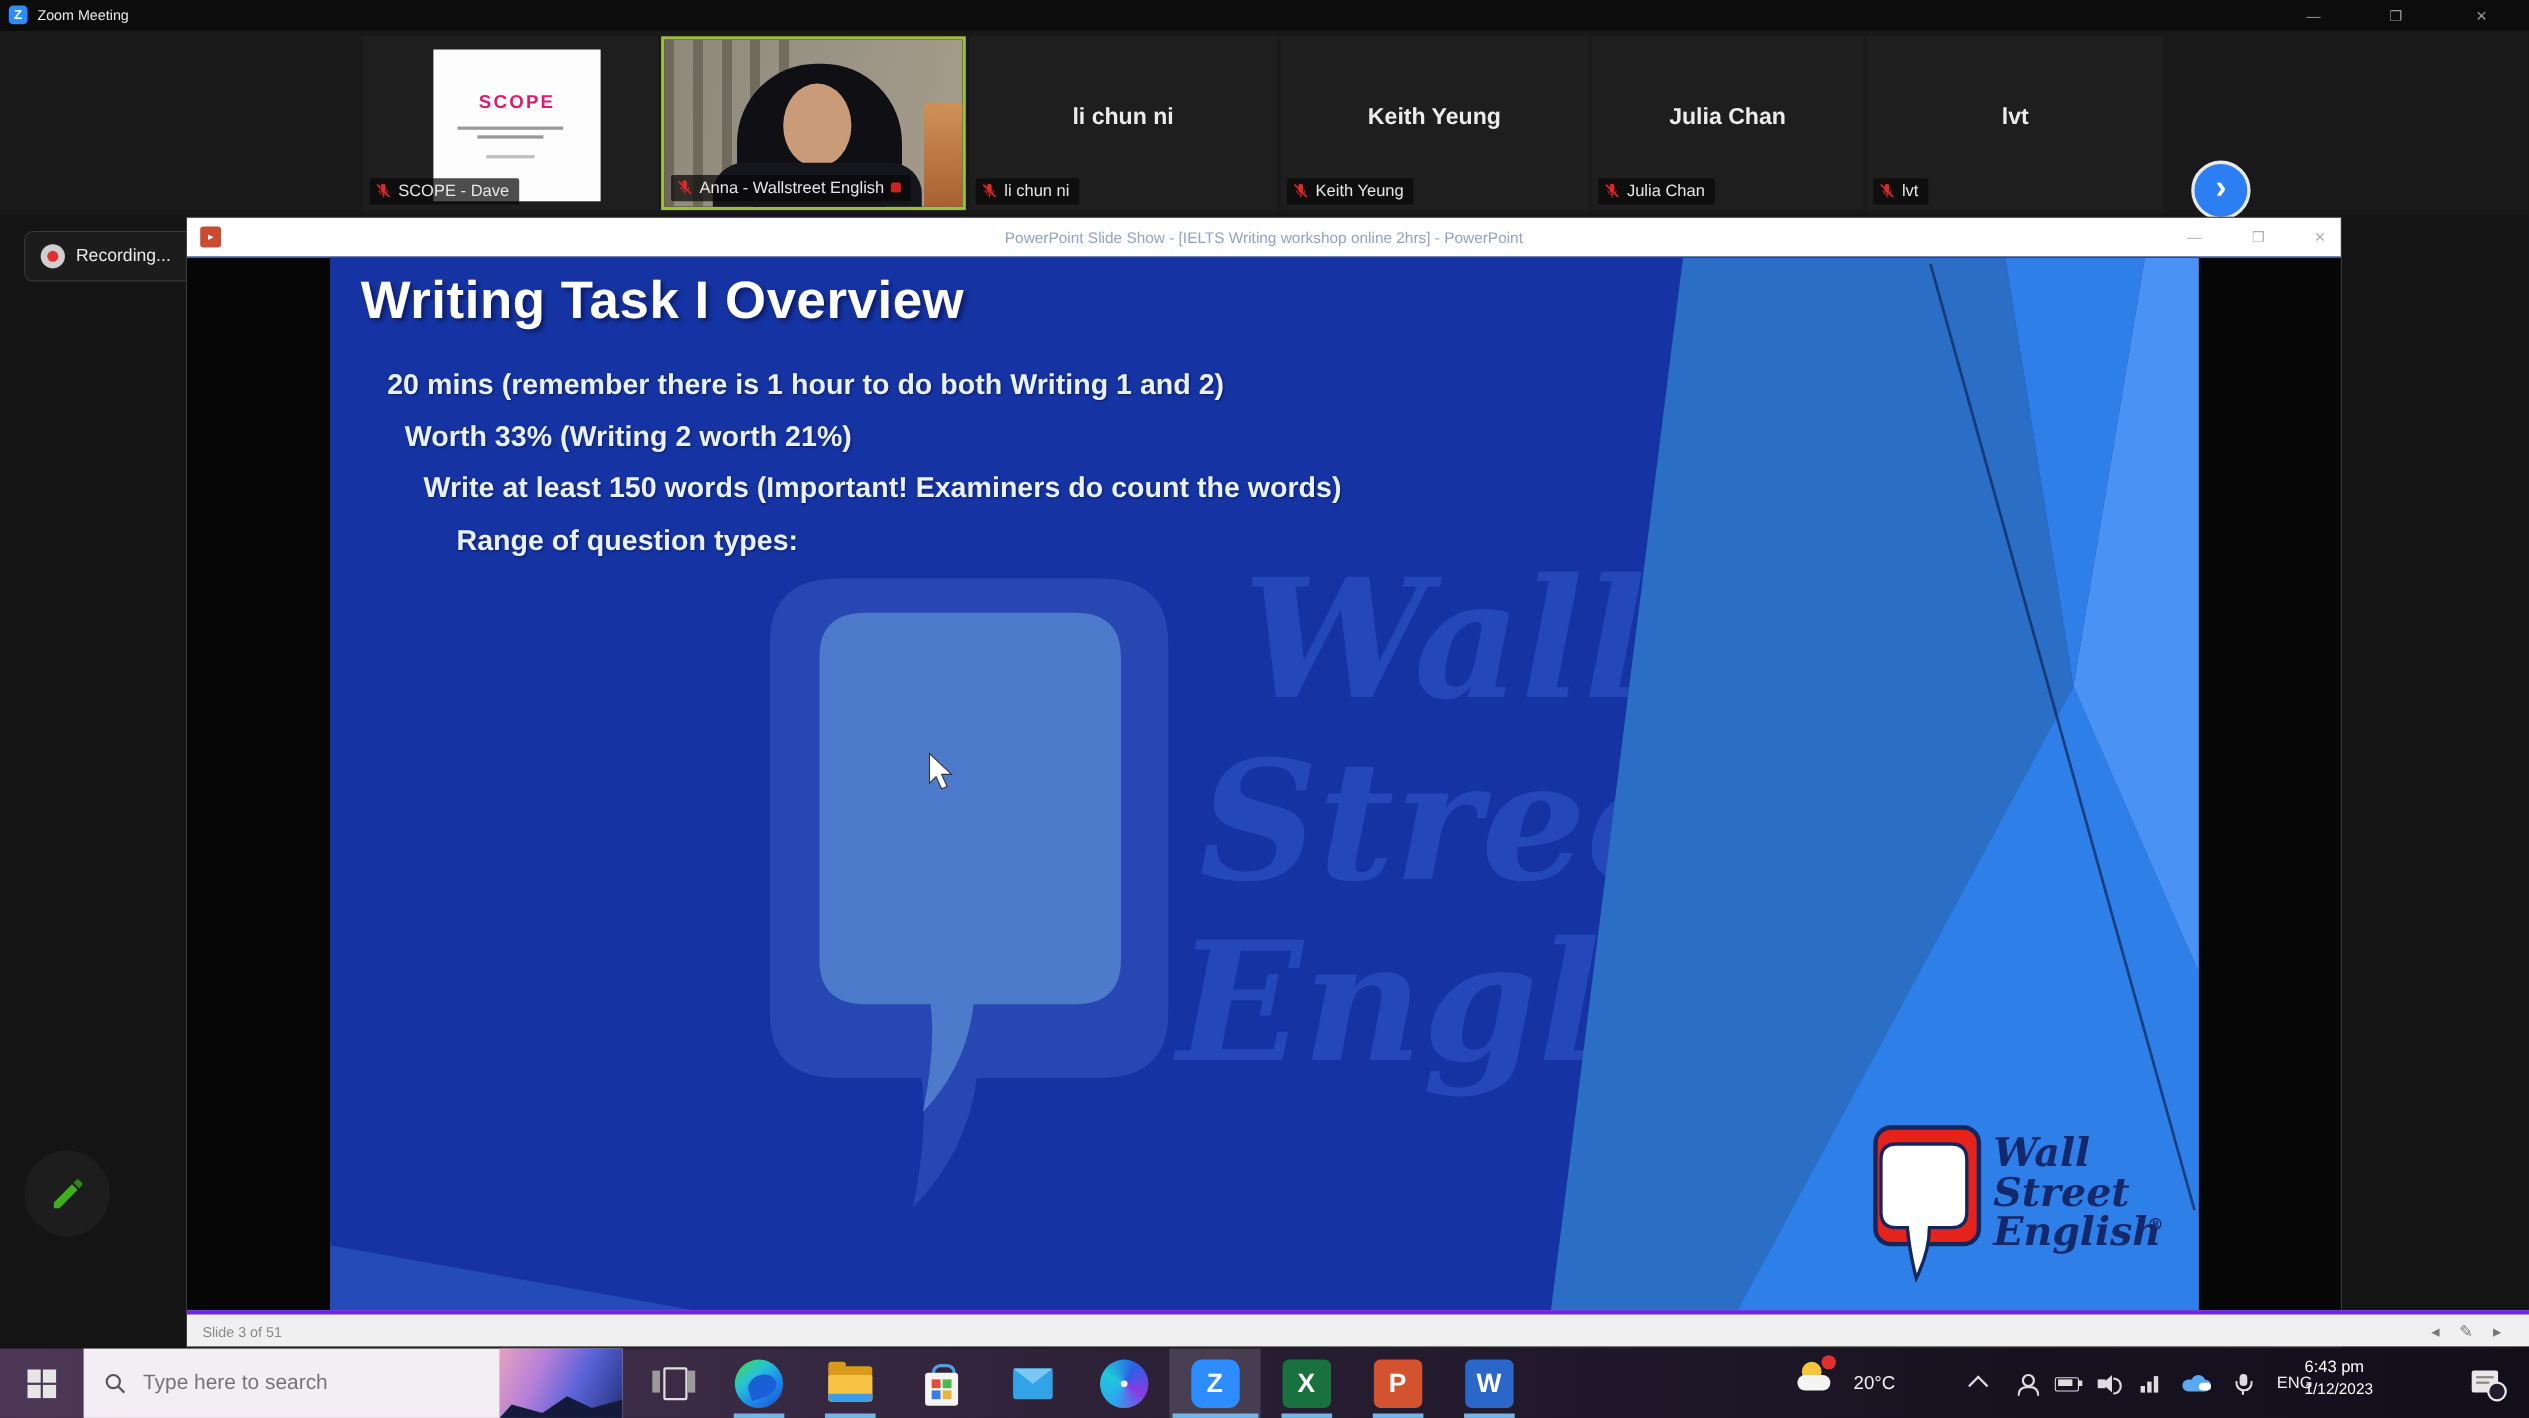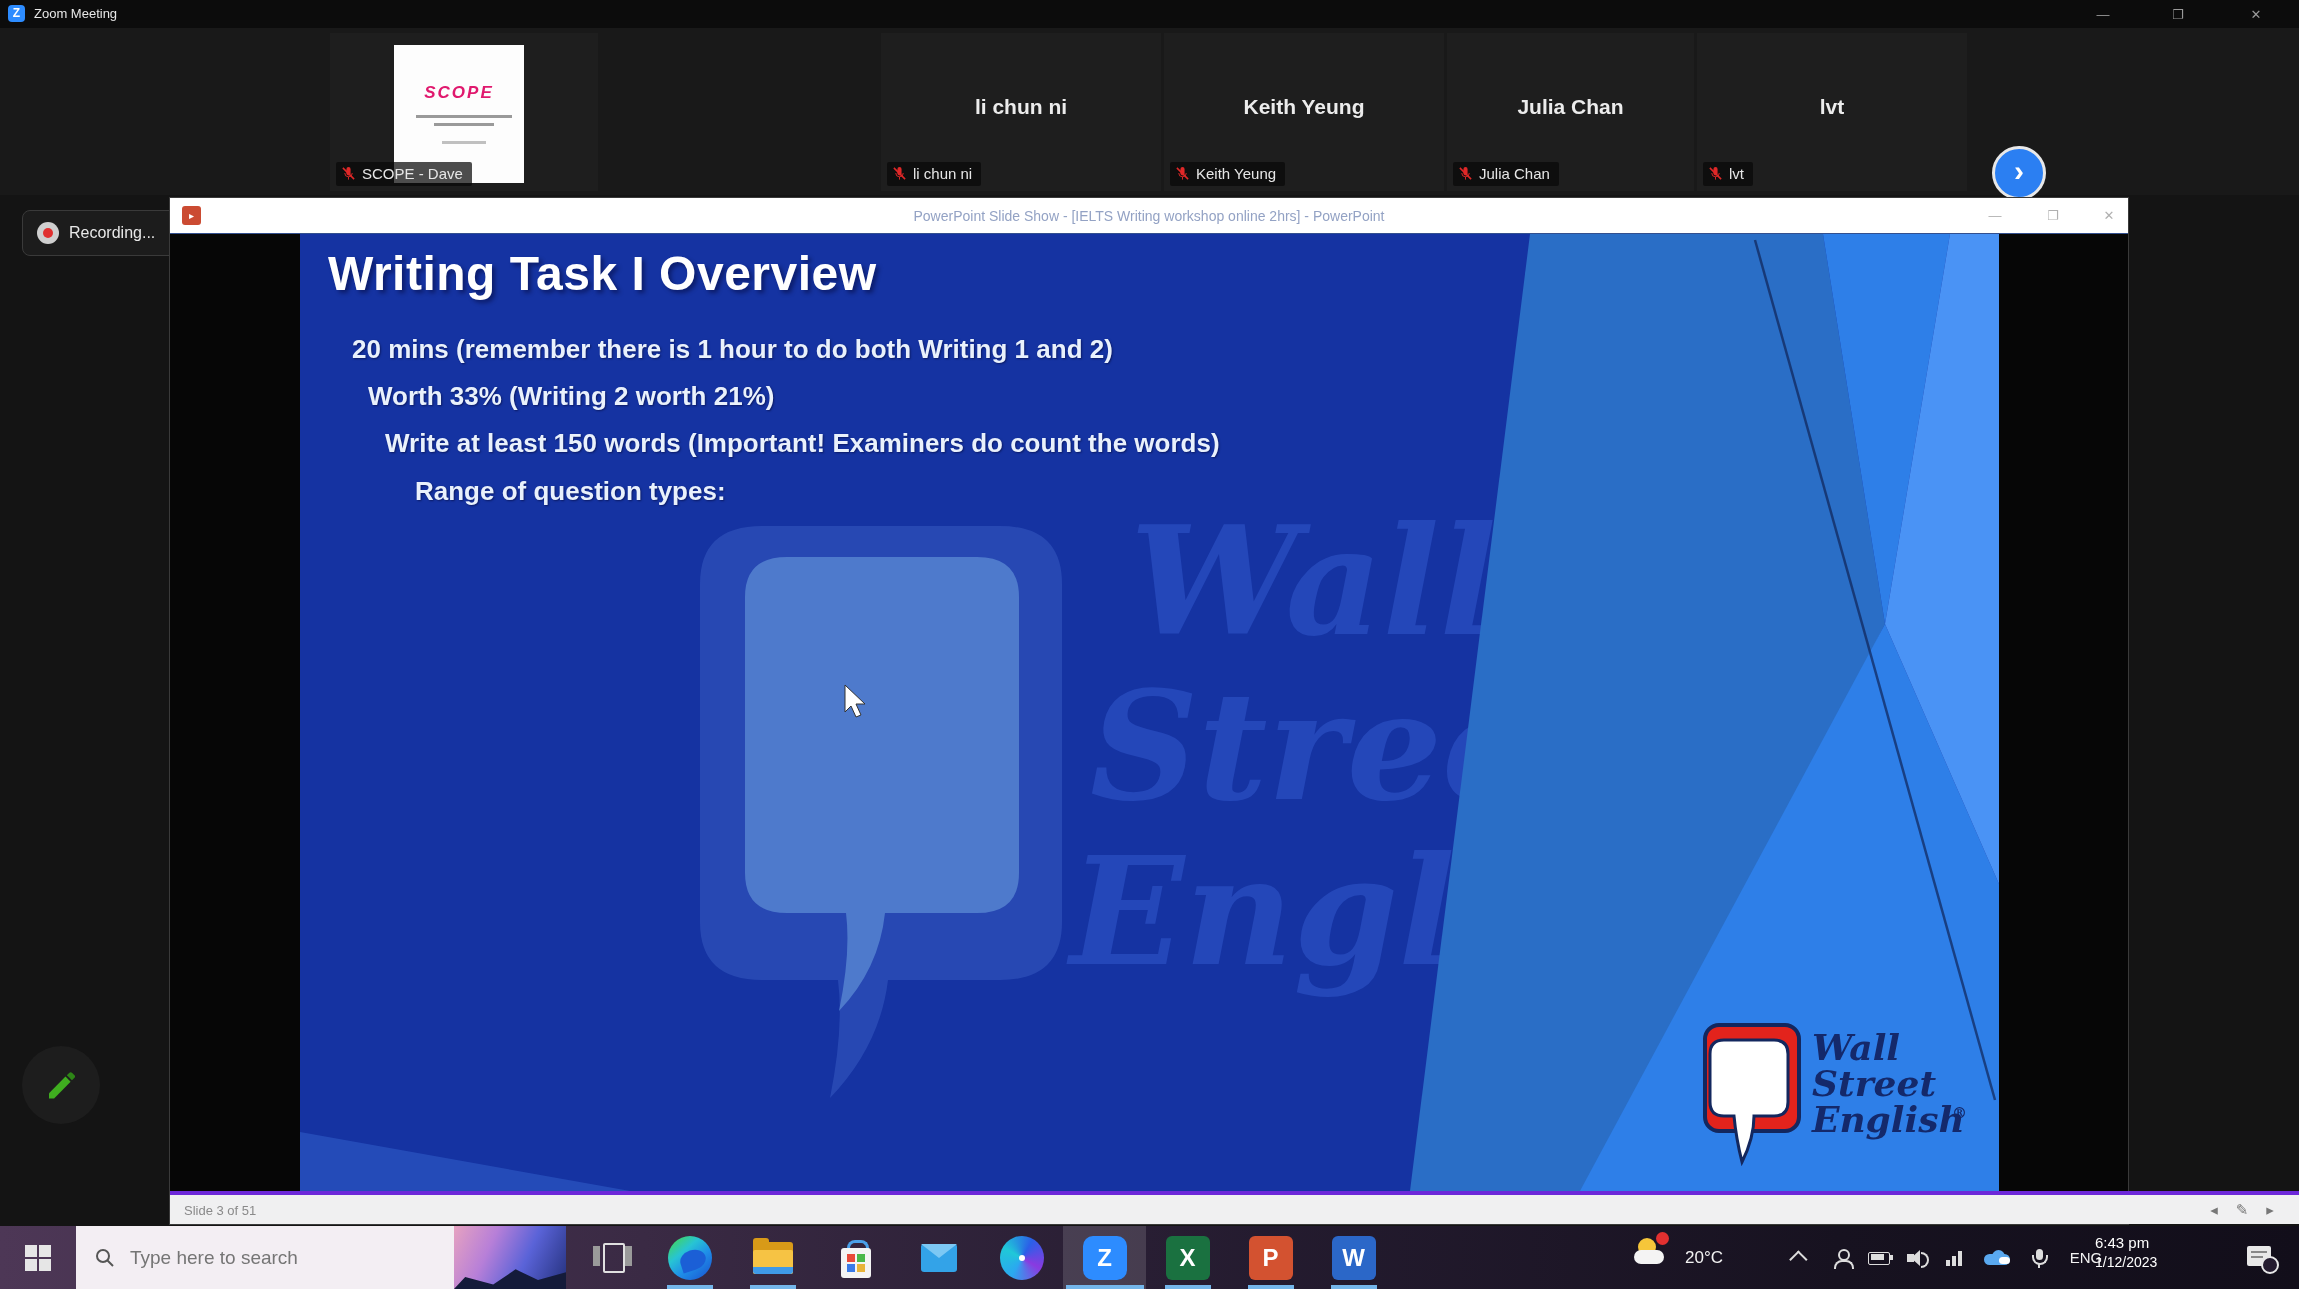--- a/index.html
+++ b/index.html
@@ -13,21 +13,21 @@
   #zoom-titlebar .ttl{left:34px;top:6px;font-size:13px;}
   .winctl{top:4px;width:56px;height:22px;color:#9a9a9a;font-size:13px;text-align:center;line-height:22px;}
   
   #filmstrip{left:0;top:28px;width:2299px;height:167px;background:#191919;}
   .tile{top:5px;height:158px;background:#1e1e1e;overflow:hidden;}
   .tile .center-name{width:100%;top:62px;text-align:center;color:#ececec;font-weight:bold;font-size:21px;}
   .plabel{left:6px;bottom:5px;background:rgba(8,8,8,.72);color:#e6e6e6;font-size:15px;
       padding:3px 9px 4px 5px;display:flex;align-items:center;gap:6px;border-radius:2px;}
   .micico{width:15px;height:15px;flex:0 0 15px;}
   
-  .scope-thumb{left:64px;top:12px;width:130px;height:138px;background:#fdfdfd;font-style:italic;}
+  .scope-thumb{left:64px;top:12px;width:152px;height:138px;background:#fdfdfd;}
   .scope-brand{width:100%;top:38px;text-align:center;color:#e0196e;font-weight:bold;font-size:17px;letter-spacing:2px;}
   .scope-line{left:22px;height:3px;background:#9a9a9a;}
   
   #tile-anna{border:3px solid #9fbe3a;box-sizing:border-box;}
   .anna-bg{left:0;top:0;width:100%;height:100%;background:linear-gradient(100deg,#8f897b 0%,#9a9486 55%,#a69c8a 100%);}
   .anna-curtain{left:0;top:0;width:42%;height:100%;
       background:repeating-linear-gradient(90deg,rgba(70,64,54,.45) 0 9px,rgba(0,0,0,0) 9px 26px);}
   .anna-glow{right:0;bottom:0;width:13%;height:62%;background:linear-gradient(#d8904e,#a85524);opacity:.85;}
   .anna-hair{left:50%;top:22px;width:150px;height:150px;margin-left:-70px;background:#101014;border-radius:48% 48% 40% 40%;}
   .anna-face{left:50%;top:40px;width:62px;height:76px;margin-left:-28px;background:#c99b79;border-radius:50%;}
@@ -115,20 +115,39 @@
       <svg class="micico" viewBox="0 0 16 16">
         <path d="M8 1a2.2 2.2 0 0 1 2.2 2.2v4.6a2.2 2.2 0 0 1-4.4 0V3.2A2.2 2.2 0 0 1 8 1z" fill="#e02828"></path>
         <path d="M4 7.5a4 4 0 0 0 8 0" stroke="#e02828" fill="none"></path>
         <line x1="8" y1="11.5" x2="8" y2="14.5" stroke="#e02828"></line>
         <line x1="2" y1="2" x2="14" y2="14" stroke="#e02828" stroke-width="1.6"></line>
       </svg>
       <span>SCOPE - Dave</span>
     </div>
   </div>
 
+  <div class="tile abs" id="tile-anna" style="left:601px;width:277px;">
+    <div class="anna-bg abs">
+      <div class="anna-curtain abs"></div>
+      <div class="anna-glow abs"></div>
+      <div class="anna-hair abs"></div>
+      <div class="anna-face abs"></div>
+      <div class="anna-body abs"></div>
+    </div>
+    <div class="plabel abs">
+      <svg class="micico" viewBox="0 0 16 16">
+        <path d="M8 1a2.2 2.2 0 0 1 2.2 2.2v4.6a2.2 2.2 0 0 1-4.4 0V3.2A2.2 2.2 0 0 1 8 1z" fill="#e02828"></path>
+        <path d="M4 7.5a4 4 0 0 0 8 0" stroke="#e02828" fill="none"></path>
+        <line x1="8" y1="11.5" x2="8" y2="14.5" stroke="#e02828"></line>
+        <line x1="2" y1="2" x2="14" y2="14" stroke="#e02828" stroke-width="1.6"></line>
+      </svg>
+      <span>Anna - Wallstreet English</span>
+      <i class="recbadge"></i>
+    </div>
+  </div>
 
   <div class="tile abs" style="left:881px;width:280px;">
     <div class="center-name abs">li chun ni</div>
     <div class="plabel abs">
       <svg class="micico" viewBox="0 0 16 16">
         <path d="M8 1a2.2 2.2 0 0 1 2.2 2.2v4.6a2.2 2.2 0 0 1-4.4 0V3.2A2.2 2.2 0 0 1 8 1z" fill="#e02828"></path>
         <path d="M4 7.5a4 4 0 0 0 8 0" stroke="#e02828" fill="none"></path>
         <line x1="8" y1="11.5" x2="8" y2="14.5" stroke="#e02828"></line>
         <line x1="2" y1="2" x2="14" y2="14" stroke="#e02828" stroke-width="1.6"></line>
       </svg>

